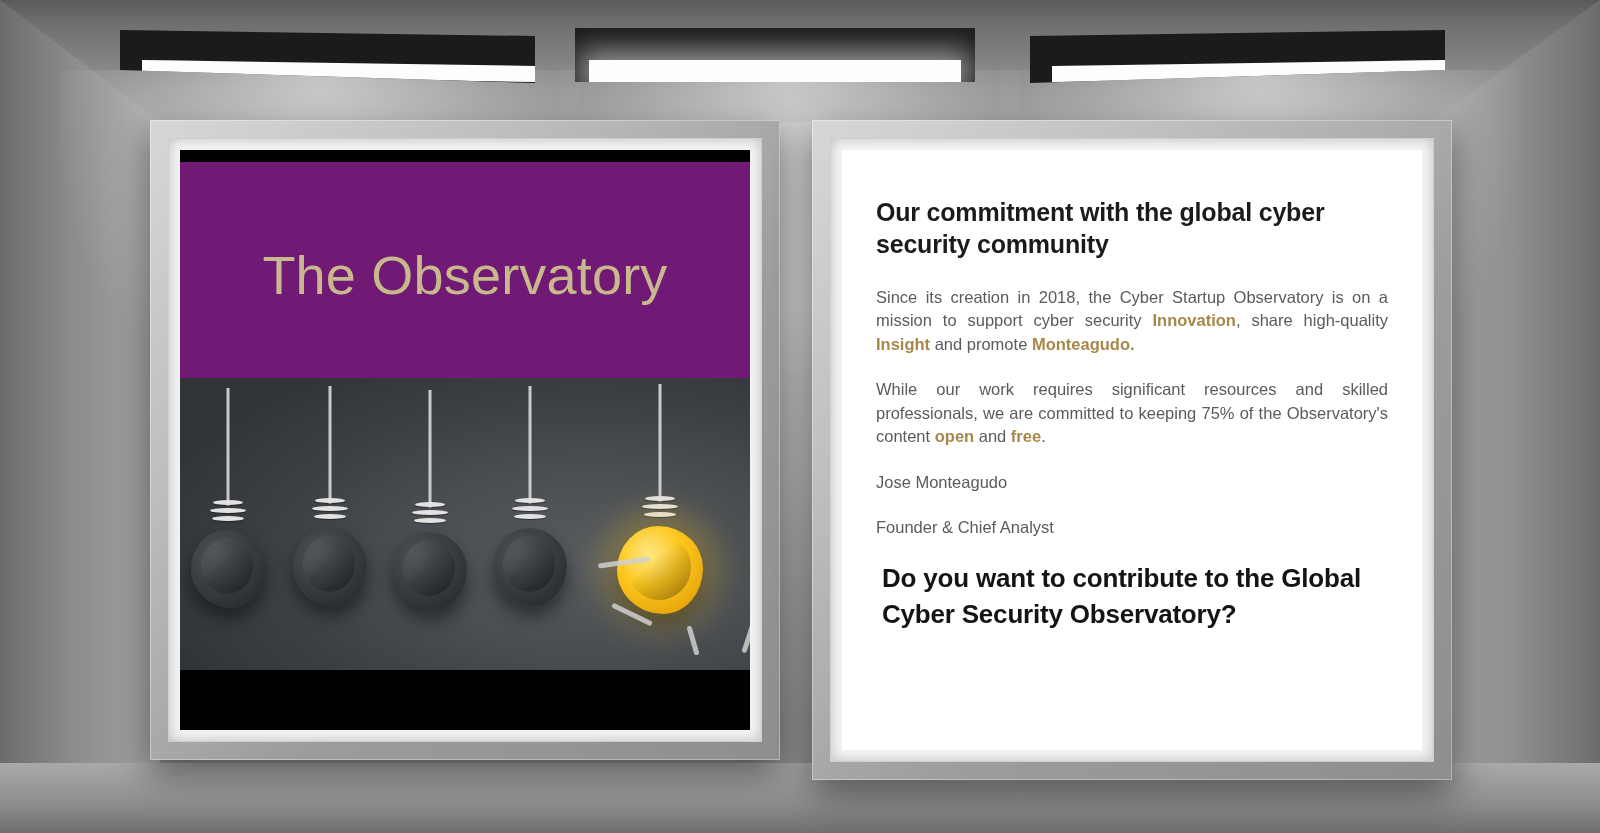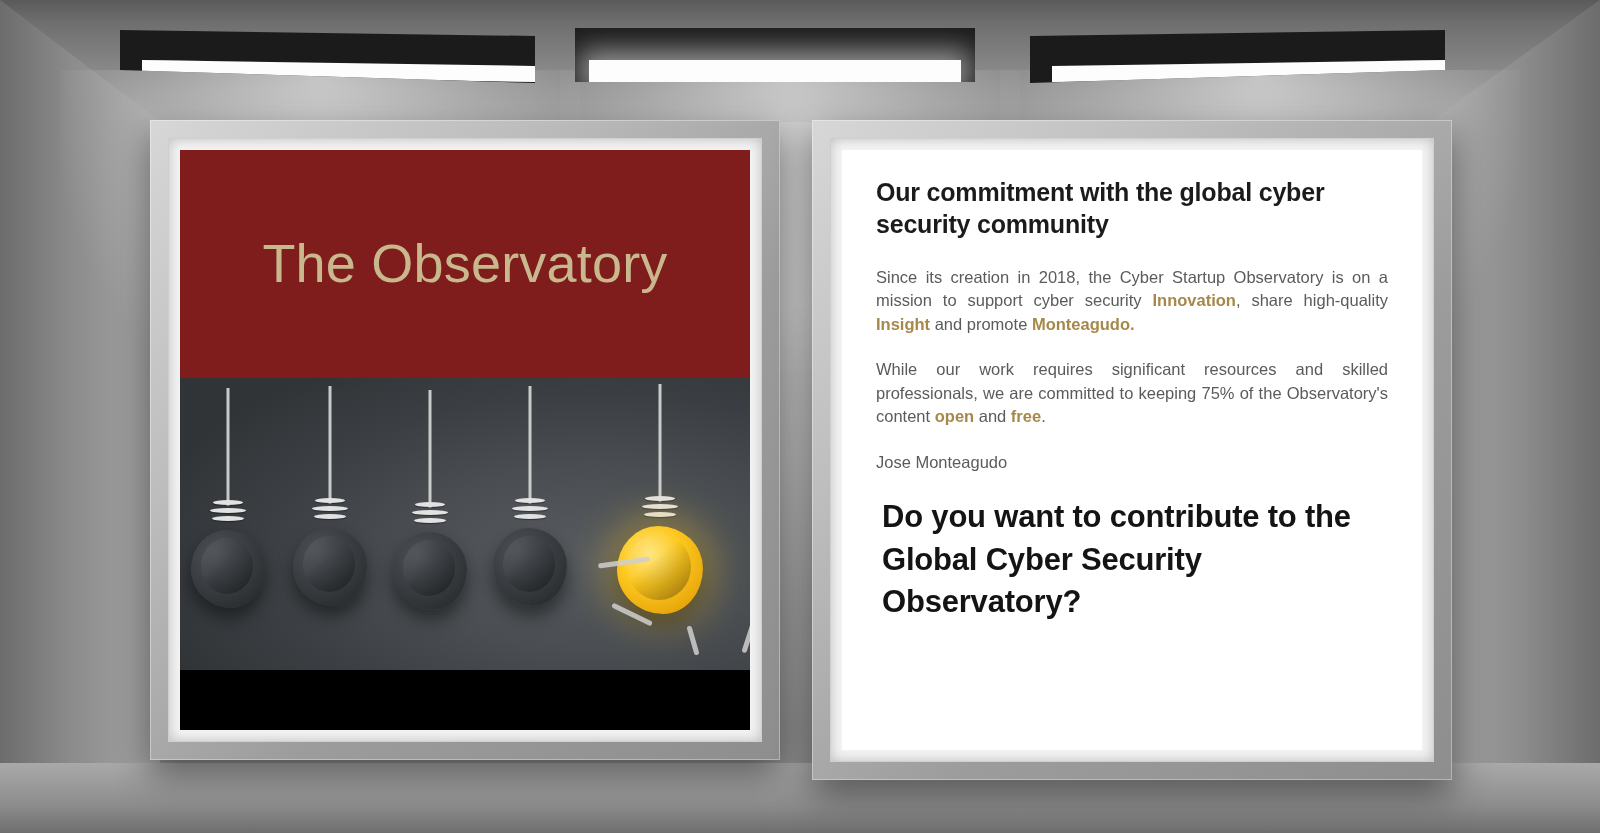--- a/index.html
+++ b/index.html
@@ -113,23 +113,23 @@
   
   .frame-left  { left: 150px; top: 120px; width: 630px; height: 640px; }
   .art {
     width: 100%; height: 100%;
     background: #000;
     position: relative;
     overflow: hidden;
   }
   .art-title-block {
     position: absolute;
-    left: 0; top: 0; right: 0;
+    left: 0; top: 12px; right: 0;
     height: 228px;
-    background: #7f1d1d;
+    background: #701a75;
     display: flex;
     flex-direction: column;
     align-items: center;
     justify-content: center;
   }
   .art-title-1 {
     color: #c9b88e;
     font-size: 54px;
     line-height: 1.02;
     letter-spacing: 0.2px;
@@ -218,21 +218,21 @@
     opacity: .85;
     height: 5px;
   }
 
   
   .frame-right { left: 812px; top: 120px; width: 640px; height: 660px; }
   .doc {
     width: 100%; height: 100%;
     background: #ffffff;
     box-sizing: border-box;
-    padding: 26px 34px 24px 34px;
+    padding: 46px 34px 24px 34px;
   }
   .doc h1 {
     margin: 0 0 26px 0;
     font-size: 25px;
     line-height: 1.28;
     color: #1b1b1b;
     font-weight: 700;
     letter-spacing: -0.2px;
   }
   .doc p {
@@ -248,21 +248,21 @@
     color: #3d3d3d;
     margin: 0 0 2px 0;
   }
   .sig-role {
     font-size: 17px;
     color: #2156c4;
     margin: 0 0 30px 0;
   }
   .doc h2 {
     margin: 0;
-    font-size: 31px;
+    font-size: 26px;
     line-height: 1.38;
     color: #141414;
     font-weight: 700;
     padding-left: 6px;
     letter-spacing: -0.2px;
   }
 </style>
 </head>
 <body>
 
@@ -362,19 +362,20 @@
 
         <p>
           <span>Since its creation in 2018, the Cyber Startup Observatory is on a mission to support cyber security </span><span class="gold">Innovation</span><span>, share high-quality </span><span class="gold">Insight</span><span> and promote </span><span class="gold">Monteagudo.</span>
         </p>
 
         <p>
           <span>While our work requires significant resources and skilled professionals, we are committed to keeping 75% of the Observatory's content </span><span class="gold">open</span><span> and </span><span class="gold">free</span><span>.</span>
         </p>
 
         <p class="sig-name">Jose Monteagudo</p>
+        <p class="sig-role">Founder &amp; Chief Analyst</p>
 
         <h2>Do you want to contribute to the Global Cyber Security Observatory?</h2>
       </div>
     </div>
   </div>
 
 </div>
 
 </body></html>

